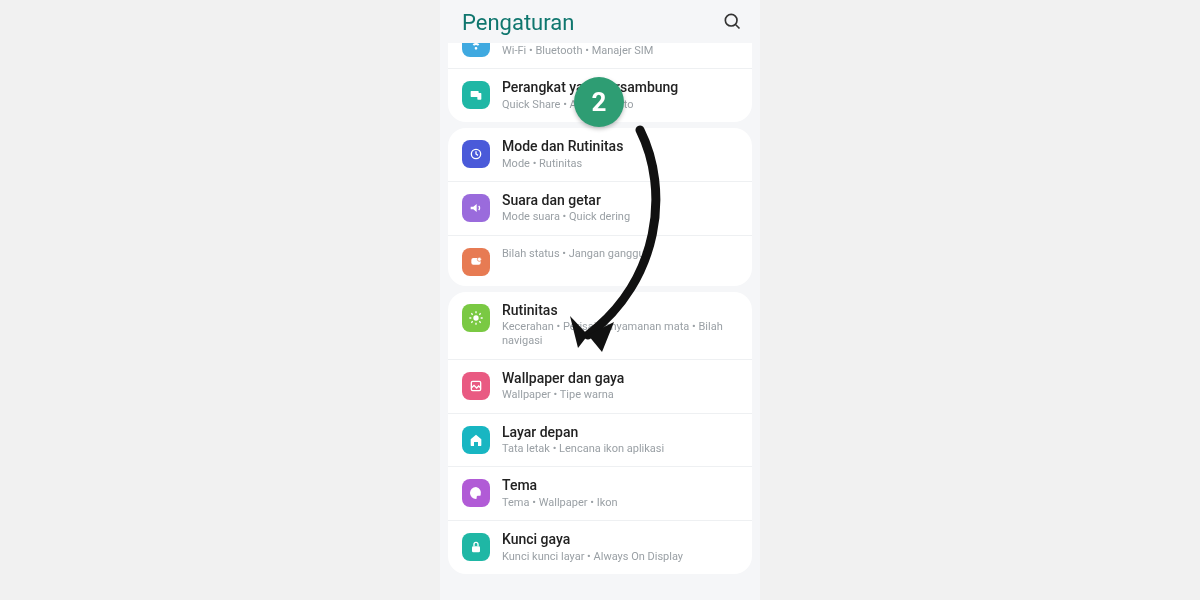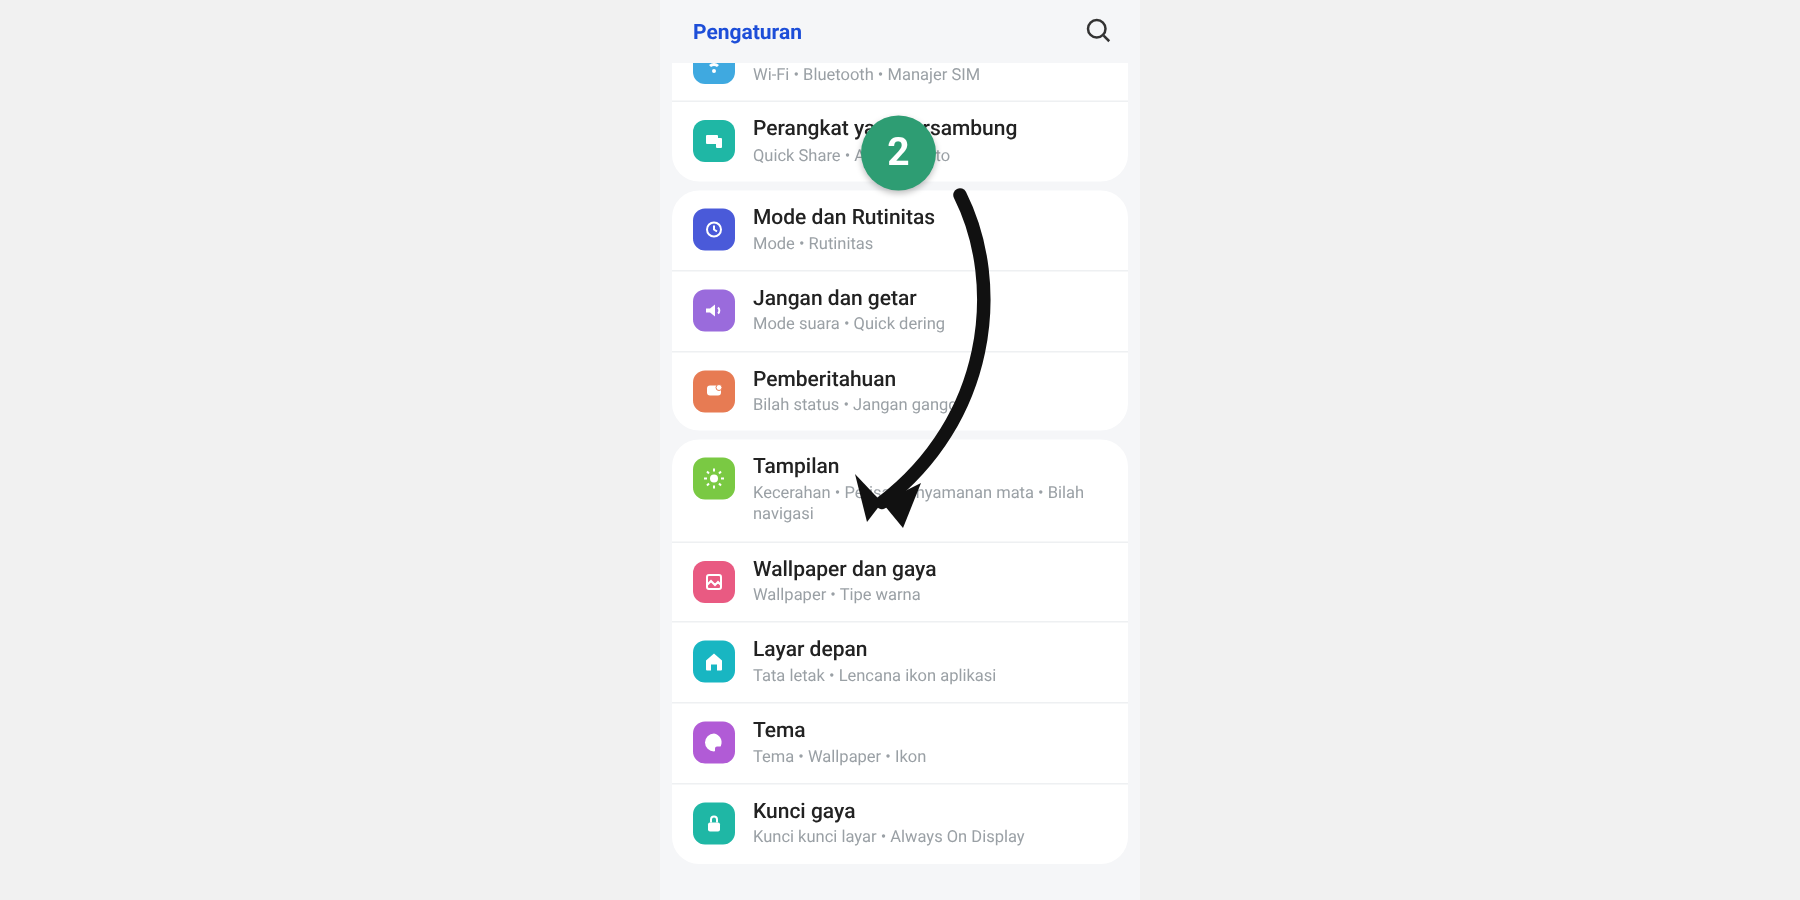--- a/index.html
+++ b/index.html
@@ -39,23 +39,23 @@
   }
 
   .header {
     display: flex;
     align-items: center;
     justify-content: space-between;
     padding: 10px 18px 8px 22px;
     background: #f5f6f8;
   }
   .header-title {
-    font-size: 14px;
-    font-weight: 700;
-    color: #1d4ed8;
+    font-size: 22px;
+    font-weight: 400;
+    color: #0f766e;
   }
   .header .search-icon {
     color: #333;
   }
 
   .card {
     background: #ffffff;
     border-radius: 18px;
     margin: 6px 8px;
     overflow: hidden;
@@ -193,33 +193,32 @@
       </div>
     </div>
     <div class="row">
       <div class="icon-wrap" style="background:#9a6bdc">
         <svg viewBox="0 0 24 24" fill="#fff">
             <path d="M4 10v4h4l5 4V6l-5 4z"></path>
             <path d="M16 9a4 4 0 010 6" stroke="#fff" stroke-width="2" fill="none"></path>
           </svg>
       </div>
       <div class="row-text">
-        <div class="row-title">Jangan dan getar</div>
+        <div class="row-title">Suara dan getar</div>
         <div class="row-sub">Mode suara  •  Quick dering</div>
       </div>
     </div>
     <div class="row">
       <div class="icon-wrap" style="background:#e77b53">
         <svg viewBox="0 0 24 24" fill="#fff">
             <rect x="5" y="6" width="14" height="10" rx="3"></rect>
             <circle cx="17" cy="8" r="3" fill="#fff" stroke="#e77b53" stroke-width="1"></circle>
           </svg>
       </div>
       <div class="row-text">
-        <div class="row-title">Pemberitahuan</div>
         <div class="row-sub">Bilah status  •  Jangan ganggu</div>
       </div>
     </div>
   </div>
 
   <div class="card">
     <div class="row">
       <div class="icon-wrap" style="background:#7ac943">
         <svg viewBox="0 0 24 24" fill="#fff">
             <circle cx="12" cy="12" r="4"></circle>
@@ -229,21 +228,21 @@
               <line x1="2" y1="12" x2="5" y2="12"></line>
               <line x1="19" y1="12" x2="22" y2="12"></line>
               <line x1="5" y1="5" x2="7" y2="7"></line>
               <line x1="17" y1="17" x2="19" y2="19"></line>
               <line x1="5" y1="19" x2="7" y2="17"></line>
               <line x1="17" y1="7" x2="19" y2="5"></line>
             </g>
           </svg>
       </div>
       <div class="row-text">
-        <div class="row-title">Tampilan</div>
+        <div class="row-title">Rutinitas</div>
         <div class="row-sub">Kecerahan  •  Perisai kenyamanan mata  •  Bilah navigasi</div>
       </div>
     </div>
     <div class="row">
       <div class="icon-wrap" style="background:#e95a82">
         <svg viewBox="0 0 24 24" fill="#fff">
             <rect x="5" y="5" width="14" height="14" rx="2" fill="none" stroke="#fff" stroke-width="2"></rect>
             <path d="M5 15l4-4 4 4 3-3 3 3" stroke="#fff" stroke-width="2" fill="none"></path>
           </svg>
       </div>

